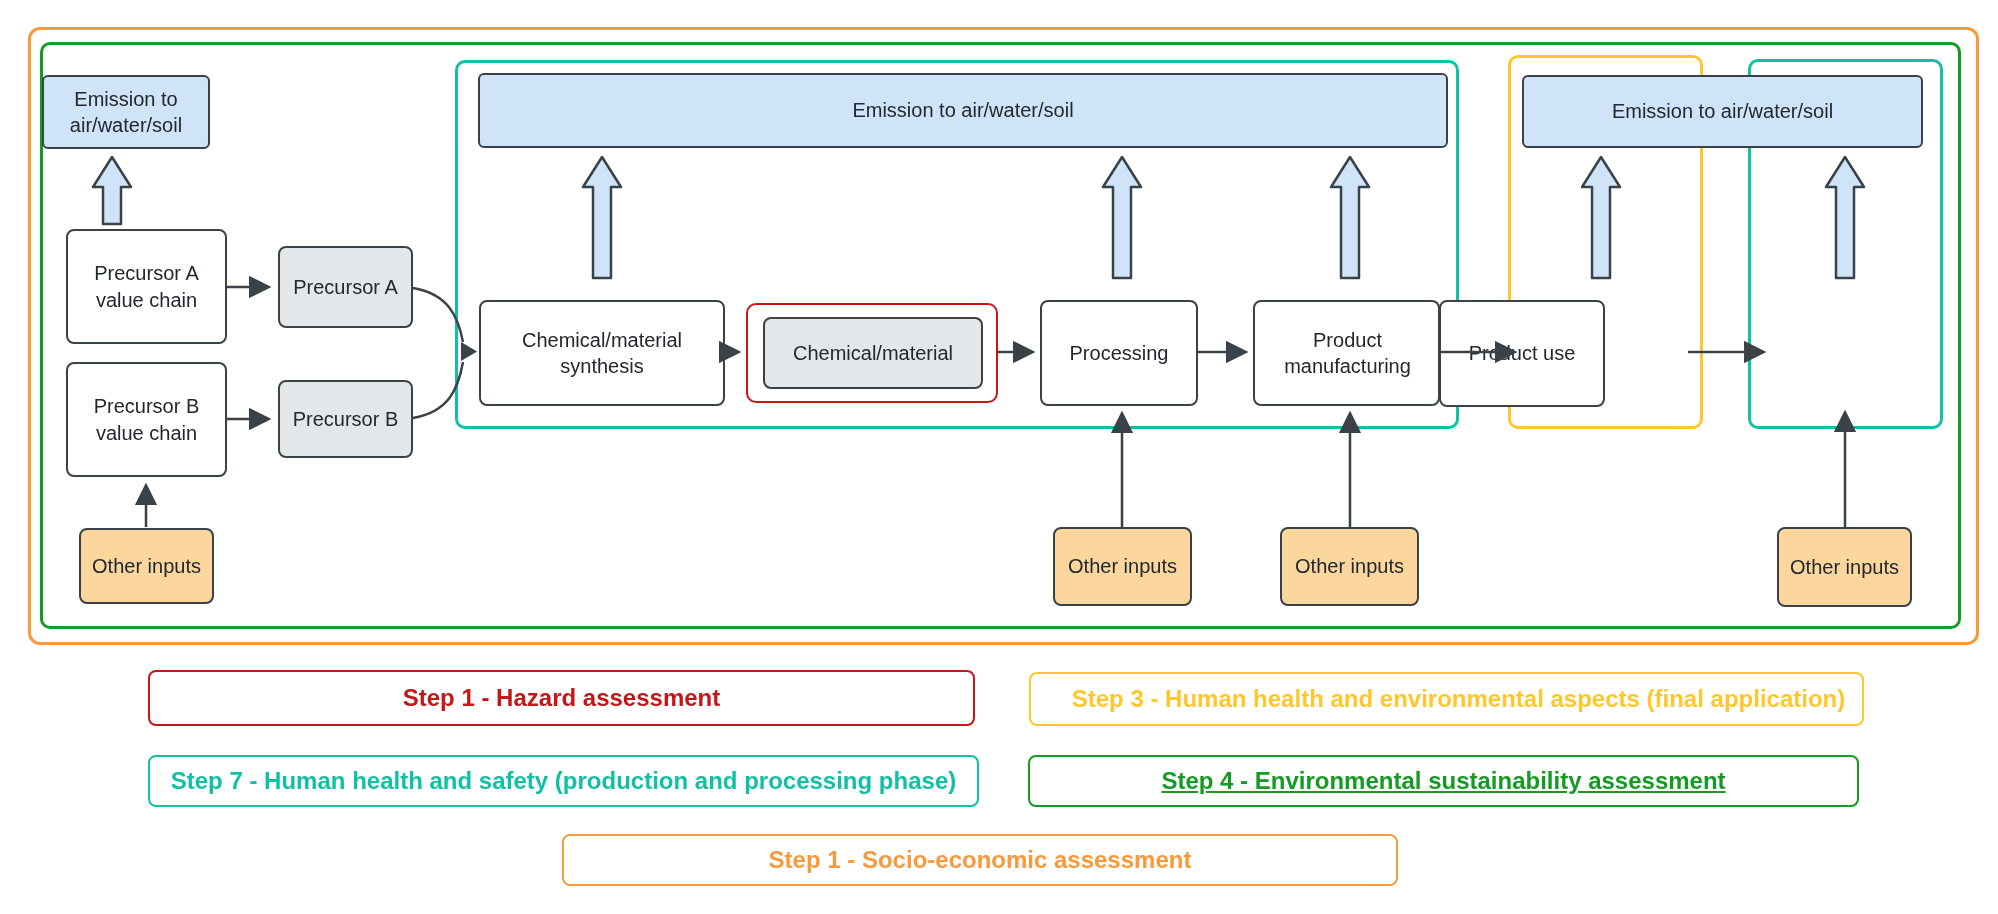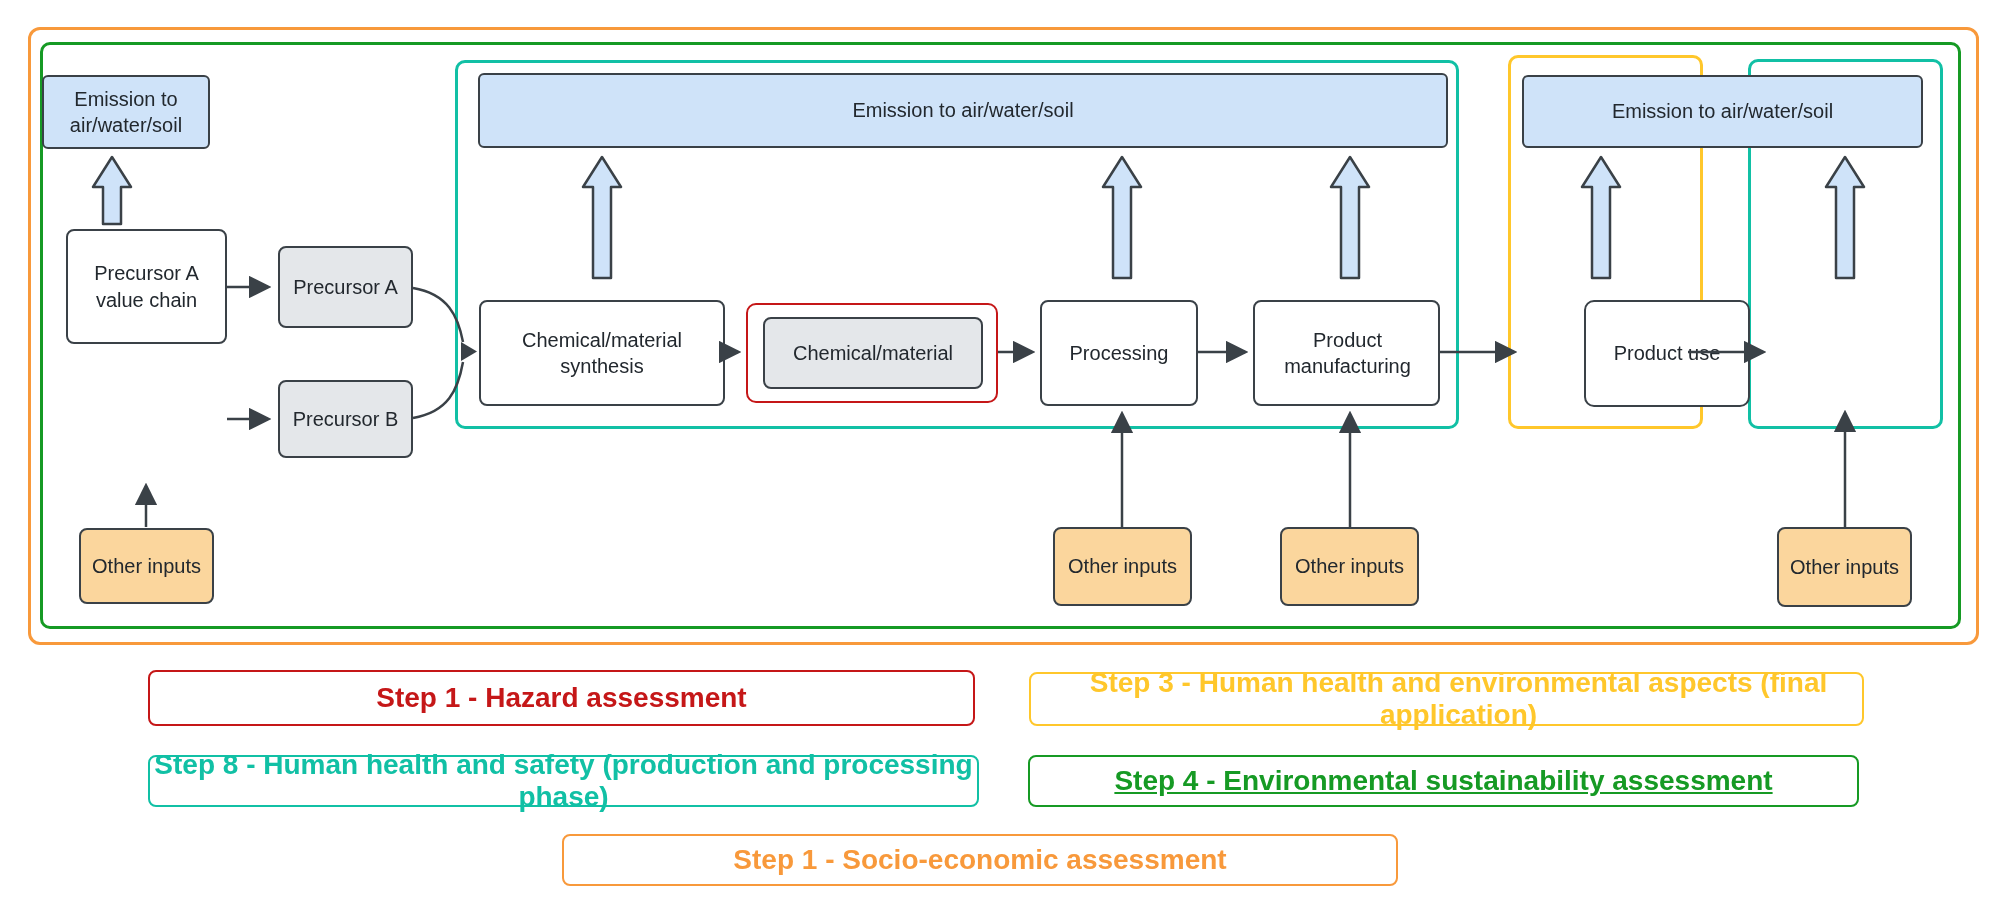--- a/index.html
+++ b/index.html
@@ -17,21 +17,21 @@
     text-align:center;border:2px solid var(--line);border-radius:8px;
     font-size:20px;line-height:1.32;background:#fff;padding:2px 6px;box-sizing:border-box;
   }
   .blue{background:var(--blue);border-radius:6px;}
   .gray{background:var(--gray);}
   .tan{background:var(--tan);}
   .red-wrap{position:absolute;border:2.5px solid var(--red);border-radius:10px;background:transparent;box-sizing:border-box;padding-left:19px;}
   .red-wrap .inner{position:absolute;}
   .legend{
     position:absolute;display:flex;align-items:center;justify-content:center;
-    font-weight:bold;font-size:28px;text-align:center;border-radius:8px;background:#fff;box-sizing:border-box;
+    font-weight:bold;font-size:24px;text-align:center;border-radius:8px;background:#fff;box-sizing:border-box;
   }
   .lg-red   {border:2.5px solid var(--red);   color:var(--red);}
   .lg-teal  {border:2.5px solid var(--teal);  color:var(--teal);}
   .lg-yellow{border:2.5px solid var(--yellow);color:var(--yellow);padding-left:24px;}
   .lg-green {border:2.5px solid var(--green); color:var(--green);}
   .lg-orange{border:2.5px solid var(--orange);color:var(--orange);}
   svg.wires{position:absolute;left:0;top:0;pointer-events:none;}
   .wire{stroke:var(--line);stroke-width:2.5;fill:none;}
   .block-arrow{fill:var(--blue);stroke:var(--line);stroke-width:2.5;stroke-linejoin:round;}
   .ahead{fill:var(--line);}
@@ -45,31 +45,32 @@
   <div class="region r-green" style="left:40px;top:42px;width:1915px;height:581px;border-radius:10px;"></div>
   <div class="region r-teal" style="left:455px;top:60px;width:998px;height:363px;border-radius:10px;"></div>
   <div class="region r-yellow" style="left:1508px;top:55px;width:189px;height:368px;border-radius:10px;"></div>
   <div class="region r-teal" style="left:1748px;top:59px;width:189px;height:364px;border-radius:10px;"></div>
 
   <div class="box blue" style="left:42px;top:75px;width:168px;height:74px;">Emission to air/water/soil</div>
   <div class="box blue" style="left:478px;top:73px;width:970px;height:75px;">Emission to air/water/soil</div>
   <div class="box blue" style="left:1522px;top:75px;width:401px;height:73px;">Emission to air/water/soil</div>
 
   <div class="box" style="left:66px;top:229px;width:161px;height:115px;">Precursor A value chain</div>
+  <div class="box" style="left:66px;top:362px;width:161px;height:115px;">Precursor B value chain</div>
   <div class="box gray" style="left:278px;top:246px;width:135px;height:82px;">Precursor A</div>
   <div class="box gray" style="left:278px;top:380px;width:135px;height:78px;">Precursor B</div>
   <div class="box tan" style="left:79px;top:528px;width:135px;height:76px;">Other inputs</div>
 
   <div class="box" style="left:479px;top:300px;width:246px;height:106px;">Chemical/material synthesis</div>
   <div class="red-wrap" style="left:746px;top:303px;width:252px;height:100px;">
     <div class="box gray inner" style="left:15px;top:12px;width:220px;height:72px;">Chemical/material</div>
   </div>
   <div class="box" style="left:1040px;top:300px;width:158px;height:106px;">Processing</div>
   <div class="box" style="left:1253px;top:300px;width:187px;height:106px;padding-left:8px;">Product manufacturing</div>
-  <div class="box" style="left:1584px;top:300px;width:166px;height:107px;border-radius:10px;">Product use</div>
+  <div class="box" style="left:1439px;top:300px;width:166px;height:107px;">Product use</div>
 
   <div class="box tan" style="left:1053px;top:527px;width:139px;height:79px;">Other inputs</div>
   <div class="box tan" style="left:1280px;top:527px;width:139px;height:79px;">Other inputs</div>
   <div class="box tan" style="left:1777px;top:527px;width:135px;height:80px;">Other inputs</div>
 
   <svg class="wires" width="1998" height="914" viewBox="0 0 1998 914">
     <defs>
       <marker id="ah" viewBox="0 0 10 10" refX="8.5" refY="5" markerWidth="9" markerHeight="9" orient="auto-start-reverse">
         <path d="M0,0 L10,5 L0,10 Z" class="ahead"></path>
       </marker>
@@ -94,17 +95,17 @@
     <line class="wire" x1="1350" y1="527" x2="1350" y2="414" marker-end="url(#ah)"></line>
     <line class="wire" x1="1845" y1="527" x2="1845" y2="413" marker-end="url(#ah)"></line>
 
     <path class="wire" d="M413,288 C448,294 458,316 463,342"></path>
     <path class="wire" d="M413,418 C448,412 458,390 463,362"></path>
     <polygon class="ahead" points="461,342 461,361 477,351.5"></polygon>
   </svg>
 
   <div class="legend lg-red" style="left:148px;top:670px;width:827px;height:56px;">Step 1 - Hazard assessment</div>
   <div class="legend lg-yellow" style="left:1029px;top:672px;width:835px;height:54px;">Step 3 - Human health and environmental aspects (final application)</div>
-  <div class="legend lg-teal" style="left:148px;top:755px;width:831px;height:52px;">Step 8 - Human health and safety (production and processing phase)</div>
+  <div class="legend lg-teal" style="left:148px;top:755px;width:831px;height:52px;">Step 7 - Human health and safety (production and processing phase)</div>
   <div class="legend lg-green" style="left:1028px;top:755px;width:831px;height:52px;text-decoration:underline;">Step 4 - Environmental sustainability assessment</div>
   <div class="legend lg-orange" style="left:562px;top:834px;width:836px;height:52px;">Step 1 - Socio-economic assessment</div>
 
 </div>
 
 </body></html>

